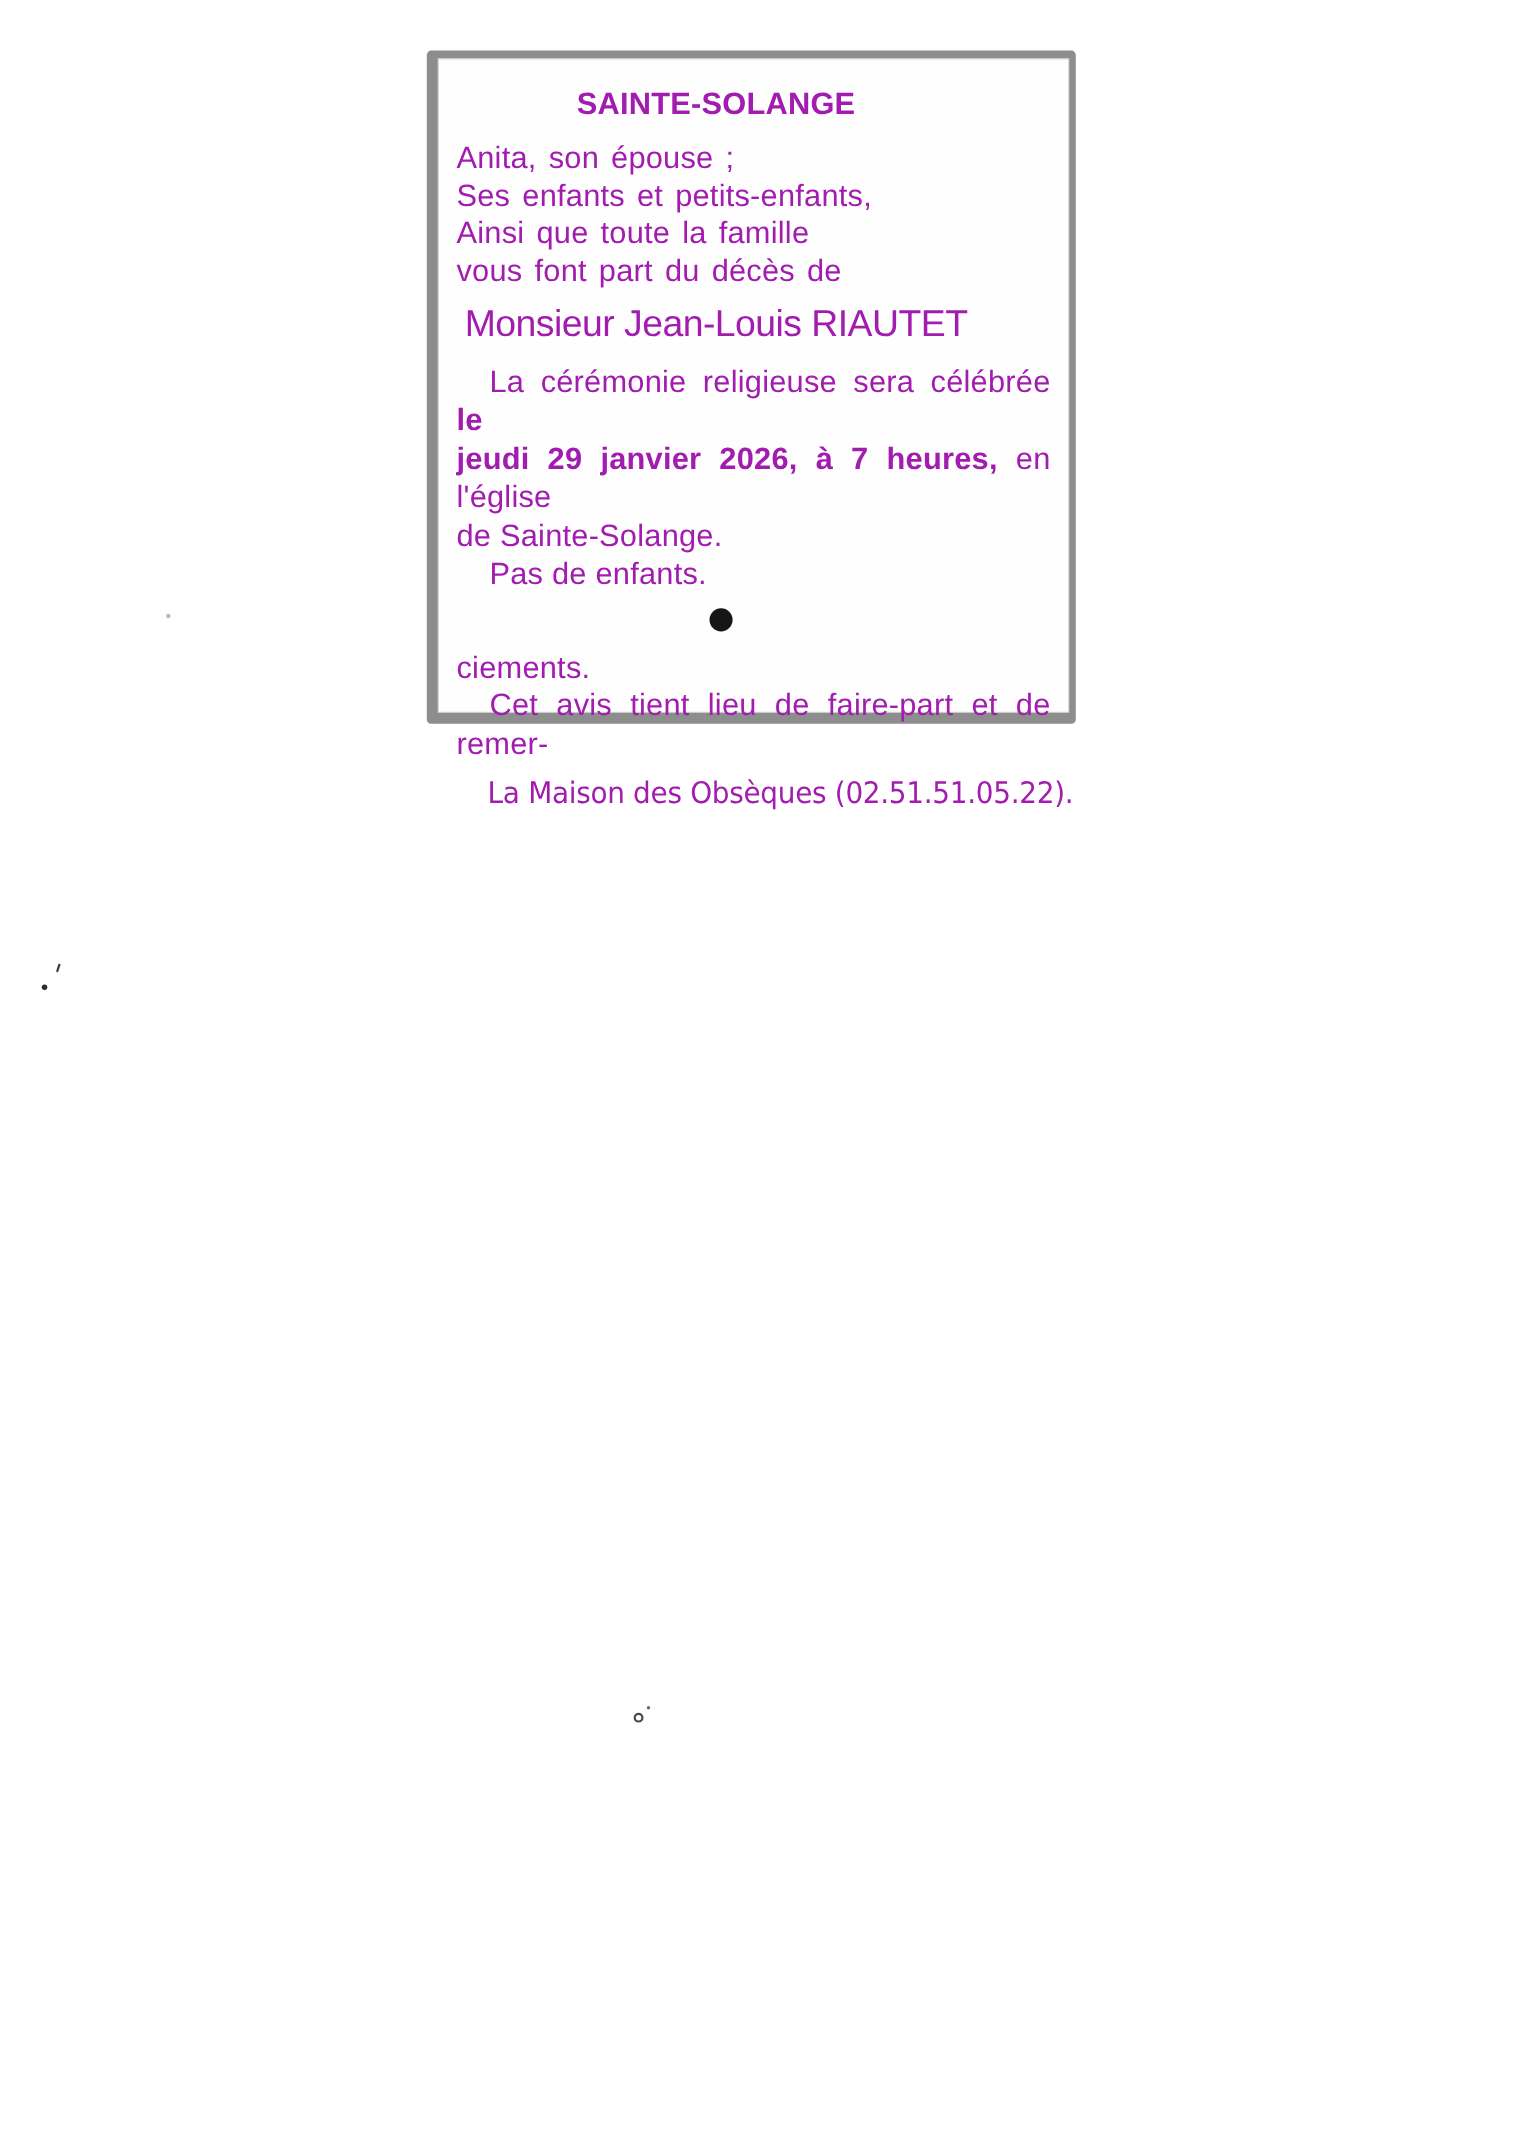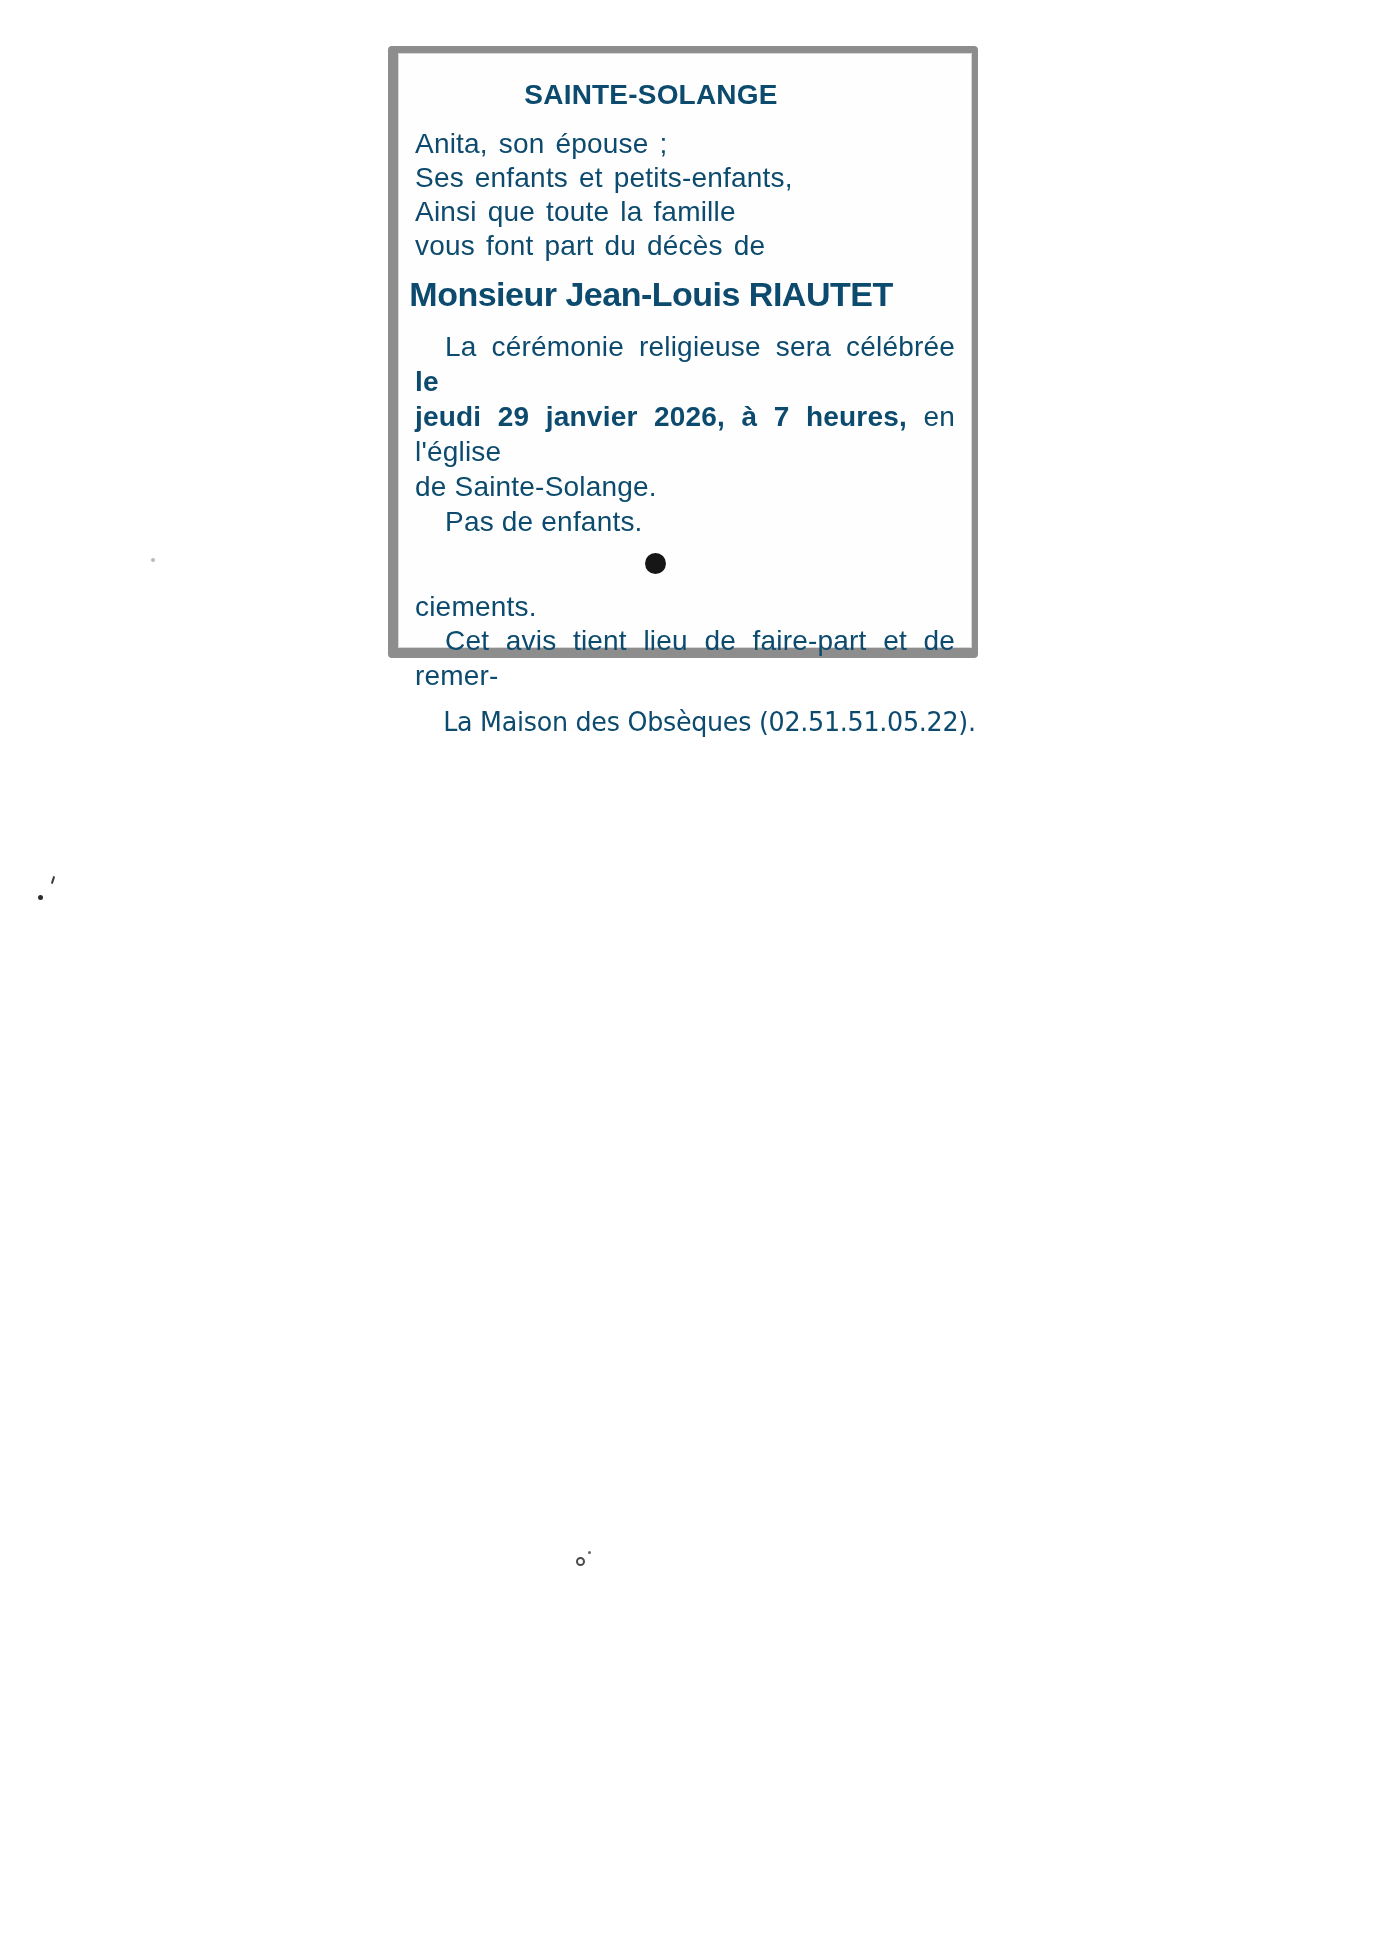--- a/index.html
+++ b/index.html
@@ -7,21 +7,21 @@
     padding: 0;
     background: #ffffff;
   }
   .page {
     position: relative;
     width: 1152px;
     height: 1946px;
     background: #ffffff;
     overflow: hidden;
     font-family: "Liberation Sans", sans-serif;
-    color: #0c4a6e;
+    color: #a21caf;
   }
   .obituary-box {
     position: absolute;
     left: 388px;
     top: 46px;
     width: 590px;
     height: 612px;
     box-sizing: border-box;
     border-style: solid;
     border-color: #8d8d8d;
@@ -45,21 +45,21 @@
   }
   .family-line {
     font-size: 28px;
     line-height: 34px;
     letter-spacing: 0.2px;
     word-spacing: 3px;
   }
   .deceased-name {
     margin: 8px 0 0 0;
     text-align: center;
-    font-weight: 700;
+    font-weight: 400;
     font-size: 34px;
     line-height: 46px;
     letter-spacing: -0.5px;
     transform: translateX(-34px);
     white-space: nowrap;
   }
   .body-line {
     font-size: 28px;
     line-height: 35px;
     letter-spacing: 0.2px;

